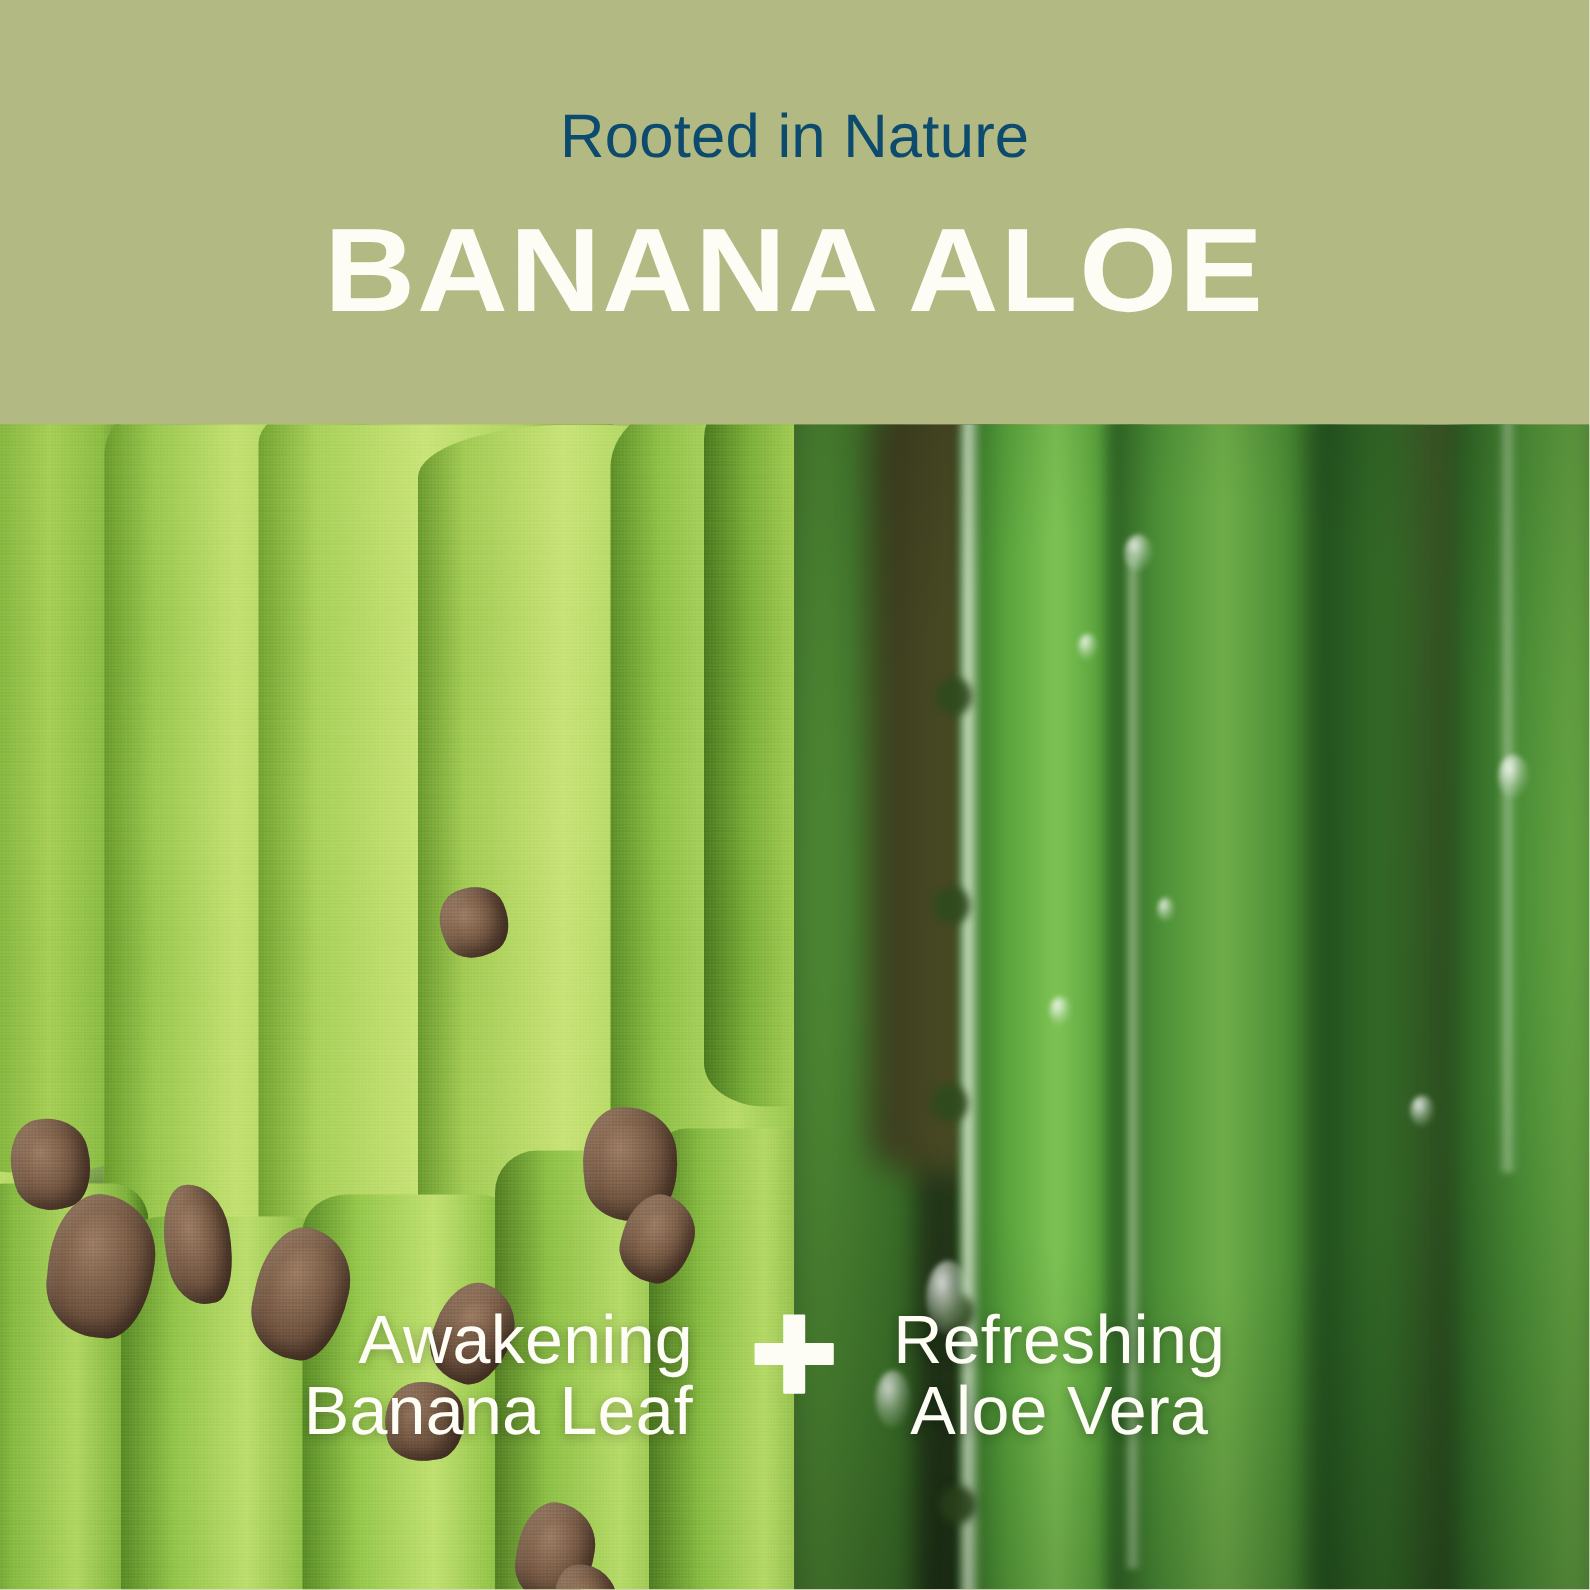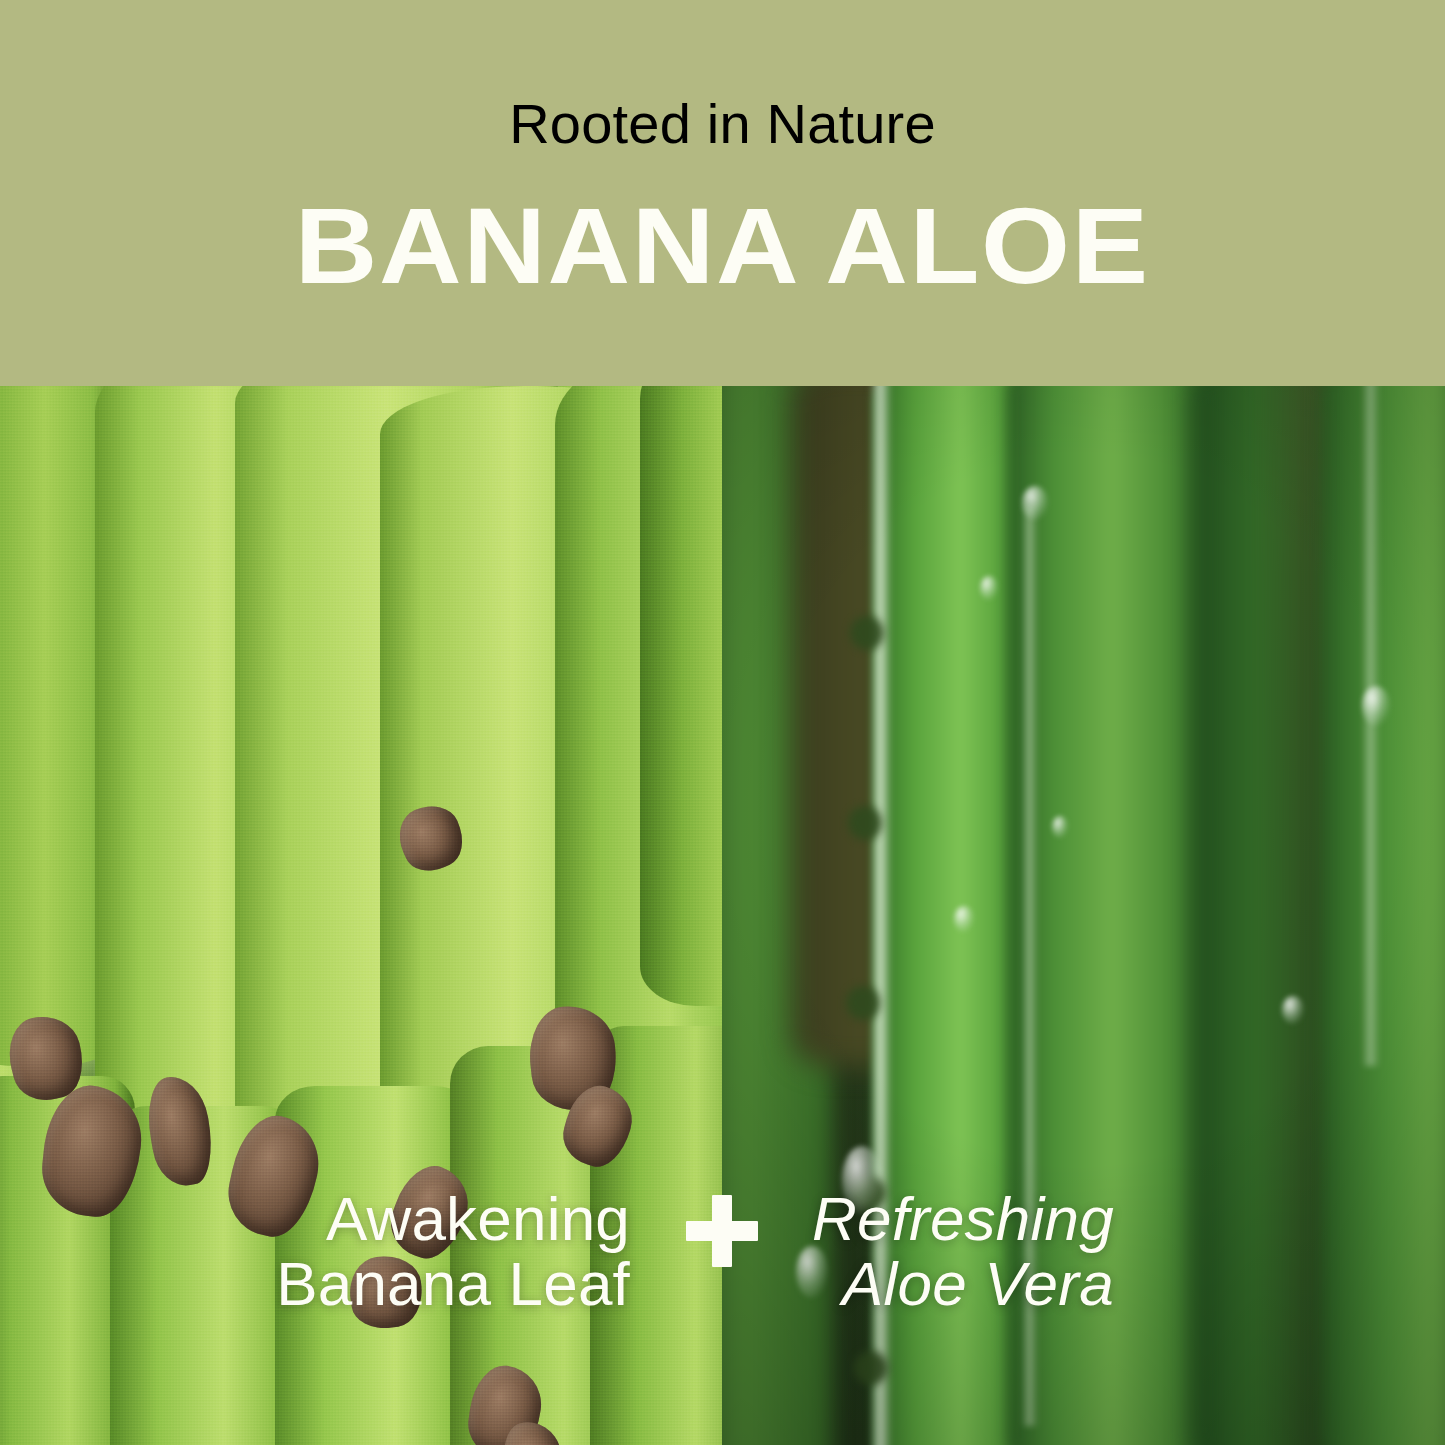--- a/index.html
+++ b/index.html
@@ -24,21 +24,21 @@
     height: 386px;
     background: #b3b982;
     display: flex;
     flex-direction: column;
     align-items: center;
     justify-content: flex-start;
     box-sizing: border-box;
     padding-top: 96px;
   }
   .eyebrow {
-    color: #000000;
+    color: #0c4a6e;
     font-size: 56px;
     line-height: 1.0;
     font-weight: 400;
     letter-spacing: 0.2px;
     text-align: center;
     white-space: nowrap;
   }
   .headline {
     color: #fdfdf5;
     font-size: 108px;
@@ -238,22 +238,21 @@
   }
   .caption-left {
     right: 92px;
     bottom: 128px;
     text-align: right;
     margin-top: 39px;
   }
   .caption-right {
     left: 90px;
     bottom: 128px;
-    text-align: right;
-    font-style: italic;
+    text-align: center;
   }
   
   .plus-badge {
     position: absolute;
     left: 722px;
     top: 1231px;
     transform: translate(-50%, -50%);
     width: 72px;
     height: 72px;
     z-index: 5;

